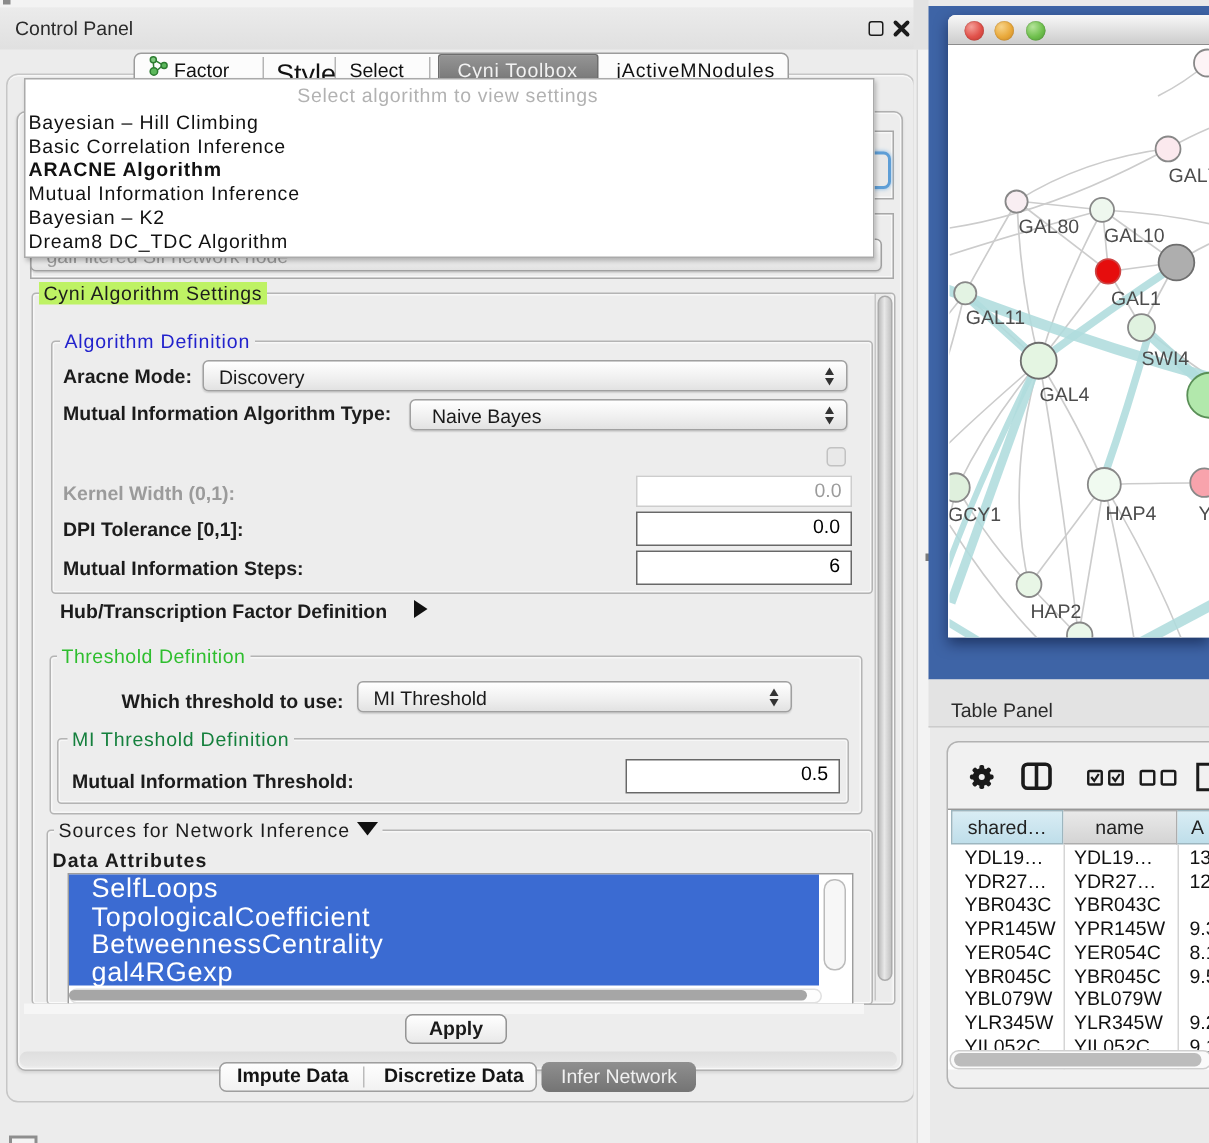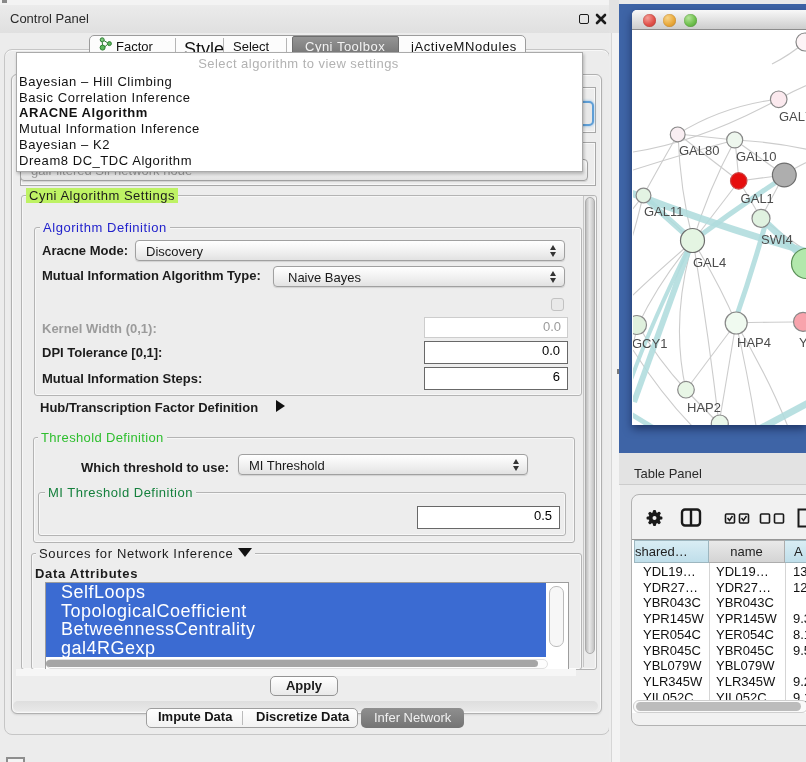--- a/index.html
+++ b/index.html
@@ -101,20 +101,21 @@
   <div class="abs glabel" style="left:38px;top:430px;color:#2ebe2e;letter-spacing:0.35px;">Threshold Definition</div>
 
   <div class="abs lbl" style="left:81px;top:460px;">Which threshold to use:</div>
   <div class="abs combo" style="left:238px;top:454px;width:288px;height:19px;">
       <span class="ct">MI Threshold</span>
       <span class="spin"></span>
     </div>
 
   <div class="abs grp" style="left:38px;top:492px;width:526px;height:42px;"></div>
   <div class="abs glabel" style="left:45px;top:485px;color:#15803d;letter-spacing:0.5px;">MI Threshold Definition</div>
+  <div class="abs lbl" style="left:48px;top:513px;">Mutual Information Threshold:</div>
   <div class="abs field" style="left:417px;top:506px;width:134px;height:20px;border:1px solid #686868;padding:1px 7px 0 0;">0.5</div>
 
   <div class="abs grp" style="left:31px;top:553px;width:549px;height:115px;"></div>
   <div class="abs" style="left:36px;top:546px;background:#ededed;padding:0 3px;font-size:13px;letter-spacing:0.65px;color:#1c1c1c;">Sources for Network Inference <span style="display:inline-block;width:0;height:0;border-left:7px solid transparent;border-right:7px solid transparent;border-top:9px solid #111;vertical-align:1px;"></span></div>
   <div class="abs lbl" style="left:35px;top:566px;letter-spacing:0.7px;">Data Attributes</div>
 
   <div class="abs" style="left:45px;top:582px;width:522px;height:86px;background:#ffffff;border:1px solid #9d9d9d;"></div>
   <div class="abs" style="left:46px;top:583px;width:500px;height:74px;background:#3b6bd2;color:#fff;font-size:18px;letter-spacing:0.5px;line-height:18.6px;padding-left:15px;box-sizing:border-box;">SelfLoops<br>TopologicalCoefficient<br>BetweennessCentrality<br>gal4RGexp</div>
   <div class="abs" style="left:549px;top:586px;width:13px;height:59px;background:#f7f7f7;border:1px solid #bbb;border-radius:7px;"></div>
   <div class="abs" style="left:46px;top:659px;width:500px;height:8px;background:#fdfdfd;border-radius:5px;border:1px solid #e0e0e0;"></div>
@@ -265,21 +266,21 @@
     <rect x="94.5" y="6" width="9" height="9" rx="1" stroke-width="1.6"></rect>
     <path d="M82.5 10 l2 2.5 l3 -4.5" stroke-width="1.5"></path>
     <path d="M96.5 10 l2 2.5 l3 -4.5" stroke-width="1.5"></path>
     <rect x="115.5" y="6" width="9" height="9" rx="1" stroke-width="1.6"></rect>
     <rect x="129.5" y="6" width="9" height="9" rx="1" stroke-width="1.6"></rect>
     <path d="M153.5 1.5 h8 l5 5 v12 h-13 z" stroke-width="2"></path>
   </g>
 </svg>
 
 <div class="abs" style="left:632px;top:539px;width:174px;height:173px;background:#ffffff;border-top:1px solid #979797;overflow:hidden;">
-  <div style="position:absolute;left:2px;top:0;width:75px;height:23px;background:linear-gradient(#d9edf4,#bfdeea);border:1px solid #9db6bf;box-sizing:border-box;font-size:13px;color:#222;line-height:22px;">shared…</div>
+  <div style="position:absolute;left:2px;top:0;width:75px;height:23px;background:linear-gradient(#d9edf4,#bfdeea);border:1px solid #9db6bf;box-sizing:border-box;text-align:center;font-size:13px;color:#222;line-height:22px;">shared…</div>
   <div style="position:absolute;left:77px;top:0;width:76px;height:23px;background:linear-gradient(#e9e9e9,#d4d4d4);border:1px solid #adadad;border-left:none;box-sizing:border-box;text-align:center;font-size:13px;color:#222;line-height:22px;">name</div>
   <div style="position:absolute;left:153px;top:0;width:36px;height:23px;background:linear-gradient(#d9edf4,#bfdeea);border:1px solid #9db6bf;border-left:none;box-sizing:border-box;font-size:13px;color:#222;line-height:22px;padding-left:9px;">A</div>
   <div style="position:absolute;left:76.5px;top:23px;width:1px;height:150px;background:#d5d5d5;"></div>
   <div style="position:absolute;left:152.5px;top:23px;width:1px;height:150px;background:#d5d5d5;"></div>
   <div style="position:absolute;left:11px;top:24px;font-size:13px;color:#111;line-height:15.7px;">YDL19…<br>YDR27…<br>YBR043C<br>YPR145W<br>YER054C<br>YBR045C<br>YBL079W<br>YLR345W<br>YIL052C</div>
   <div style="position:absolute;left:84px;top:24px;font-size:13px;color:#111;line-height:15.7px;">YDL19…<br>YDR27…<br>YBR043C<br>YPR145W<br>YER054C<br>YBR045C<br>YBL079W<br>YLR345W<br>YIL052C</div>
   <div style="position:absolute;left:161px;top:24px;font-size:13px;color:#111;line-height:15.7px;">13.<br>12.<br><br>9.3<br>8.1<br>9.5<br><br>9.2<br>9.1</div>
 </div>
 
 <div class="abs" style="left:633px;top:700px;width:173px;height:11px;background:#fafafa;border:1px solid #cfcfcf;border-radius:6px;z-index:7;"></div>

